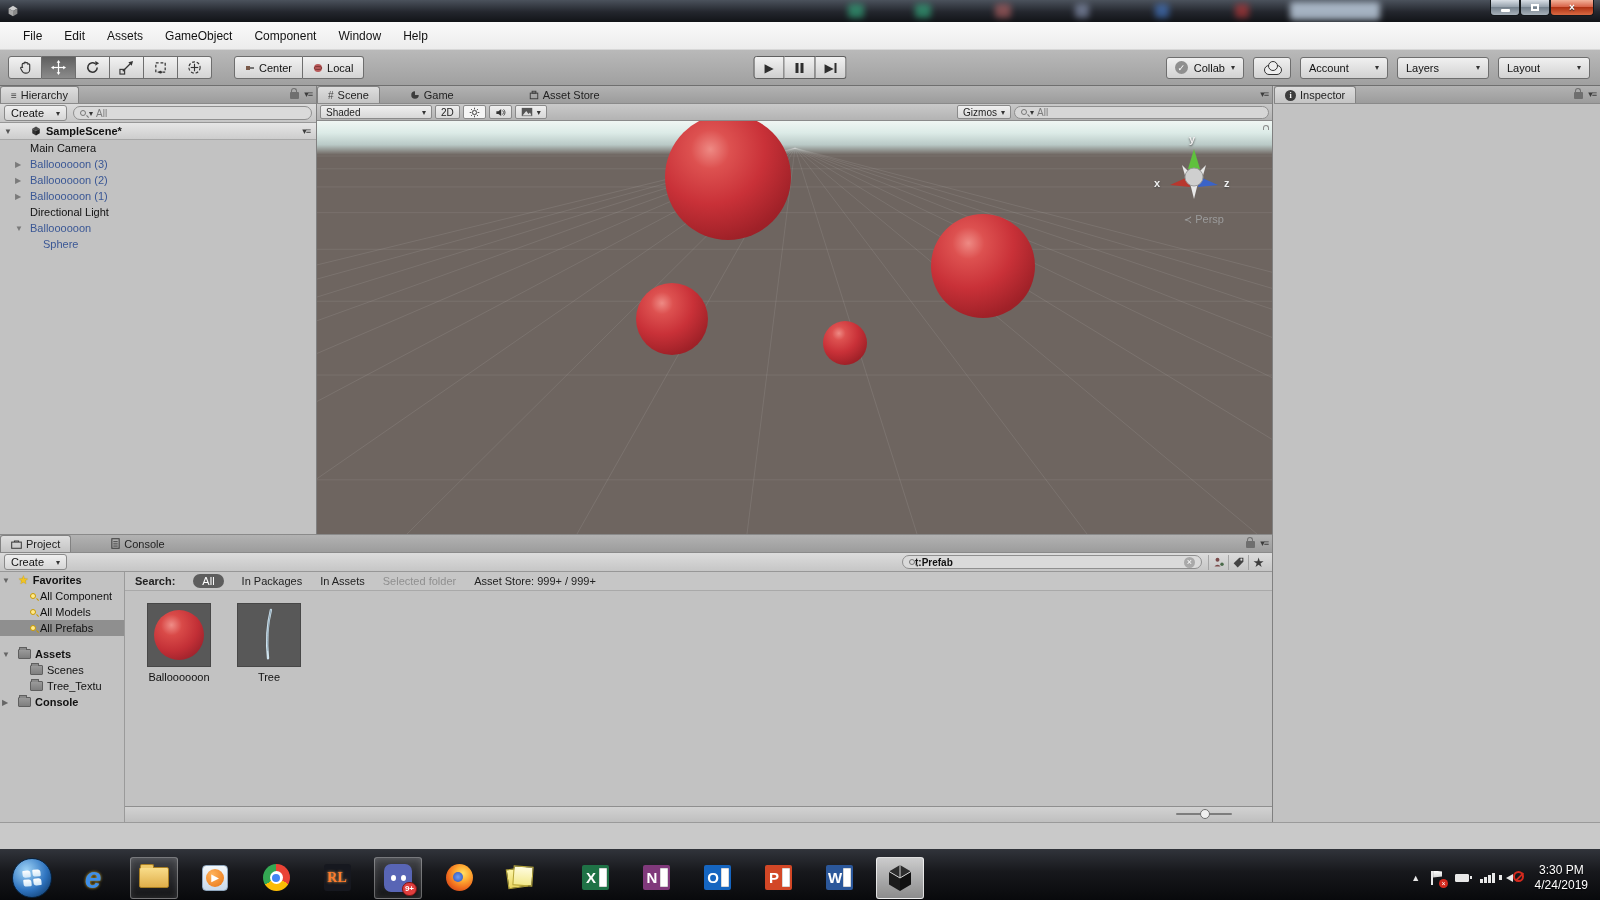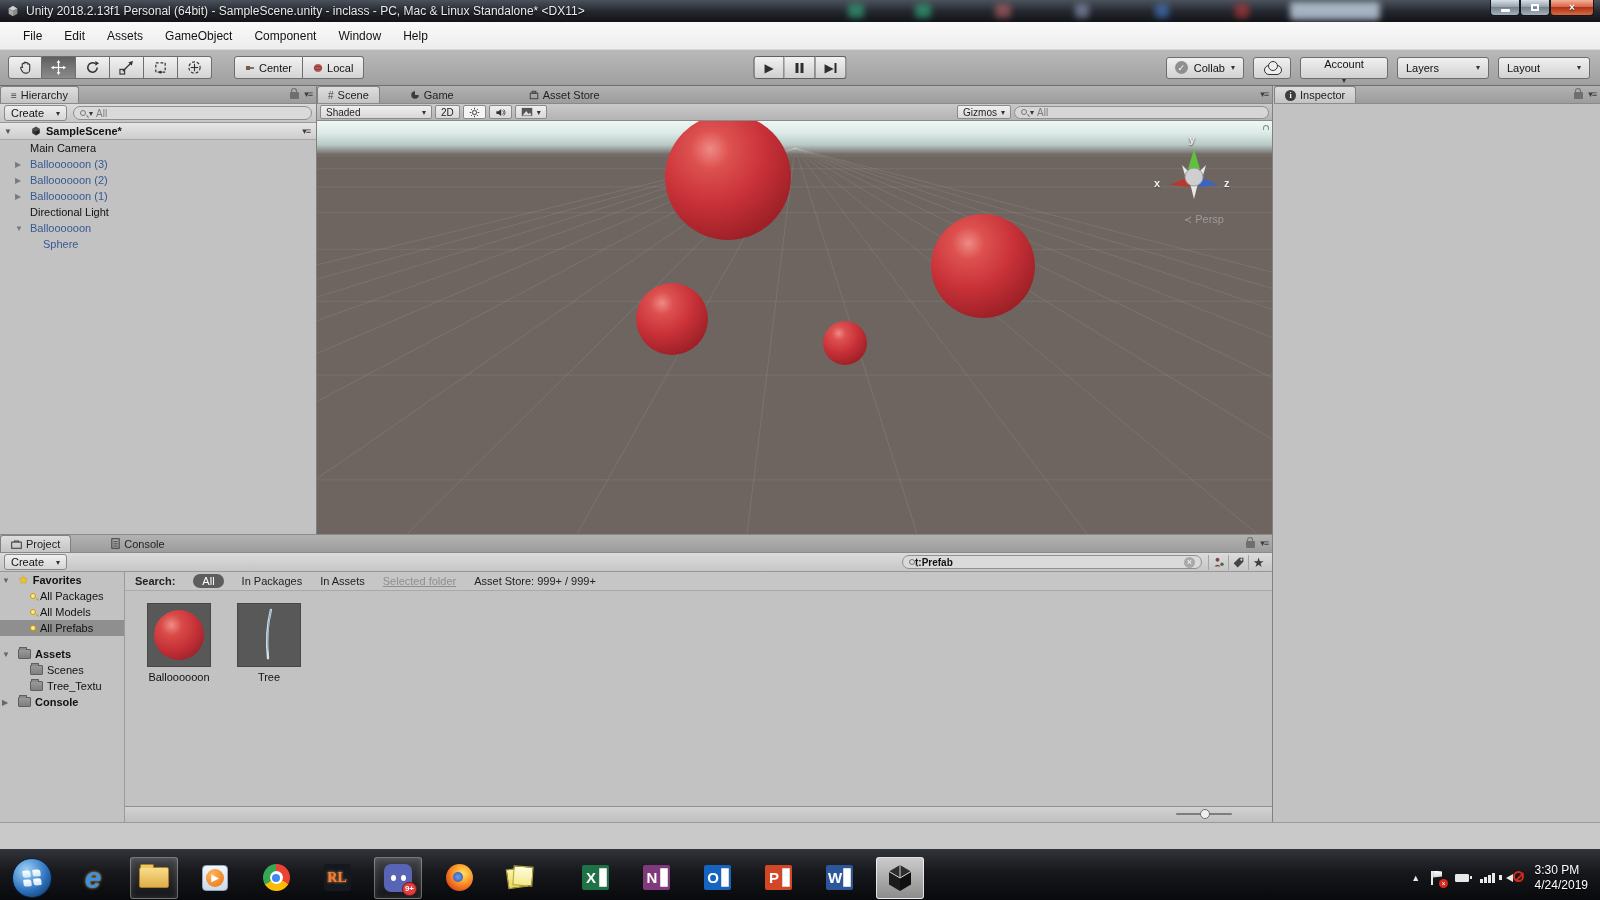--- a/index.html
+++ b/index.html
@@ -101,21 +101,21 @@
   
   .project{left:0;top:448px;width:1273px;height:288px;background:#c2c2c2;display:flex;flex-direction:column;border-right:1px solid #808080;border-top:1px solid #8a8a8a;}
   .proj-toolbar{height:19px;background:linear-gradient(#dcdcdc,#c6c6c6);border-bottom:1px solid #979797;display:flex;align-items:center;padding:0 4px;gap:6px;}
   .proj-search{width:300px;height:14px;background:#dadada;border:1px solid #8f8f8f;border-radius:8px;display:flex;align-items:center;padding:0 6px;font-size:10px;color:#111;margin-left:auto;}
   .clearx{margin-left:auto;width:11px;height:11px;border-radius:50%;background:#a9a9a9;color:#fff;font-size:9px;line-height:11px;text-align:center;cursor:pointer;}
   .mini-ic{width:20px;height:15px;display:flex;align-items:center;justify-content:center;border-left:1px solid #a5a5a5;cursor:pointer;}
   .filter-row{height:19px;background:#c6c6c6;border-bottom:1px solid #a9a9a9;display:flex;align-items:center;gap:18px;padding-left:10px;font-size:11px;color:#222;}
   .filter-row .lbl{font-weight:bold;}
   .scope{cursor:pointer;}
   .scope.pill{background:#5d5d5d;color:#fff;border-radius:8px;padding:1px 9px;}
-  .scope.dim{color:#8f8f8f;text-decoration:underline;}
+  .scope.dim{color:#8f8f8f;}
   .proj-body{flex:1;display:flex;min-height:0;}
   .proj-side{width:125px;border-right:1px solid #9a9a9a;padding-top:0;overflow:hidden;}
   .p-row{height:16px;display:flex;align-items:center;font-size:11px;color:#111;position:relative;padding-left:18px;gap:4px;white-space:nowrap;cursor:default;}
   .p-row.bold{font-weight:bold;padding-left:18px;}
   .p-row.indent{padding-left:30px;}
   .p-row .tri{position:absolute;left:2px;font-size:8px;color:#666;}
   .p-row.sel{background:#8f8f8f;}
   .p-gap{height:10px;}
   .star{color:#f2c420;font-size:12px;line-height:1;text-shadow:0 0 1px #a07c00;}
   .folder{width:13px;height:10px;background:linear-gradient(#9a9a9a,#7e7e7e);border:1px solid #5f5f5f;border-radius:1px;position:relative;flex:none;}
@@ -173,21 +173,21 @@
   .redx{position:absolute;right:-4px;bottom:-3px;width:9px;height:9px;border-radius:50%;background:#d42a1e;color:#fff;font-size:7px;line-height:9px;text-align:center;}
   .battery{width:14px;height:8px;border:1.5px solid #e8e8e8;border-radius:1px;position:relative;background:#e8e8e8;cursor:pointer;}
   .battery:after{content:"";position:absolute;right:-4px;top:1px;width:2px;height:3px;background:#e8e8e8;}
   .signal{display:flex;align-items:flex-end;gap:1.5px;cursor:pointer;}
   .signal i{width:2.5px;background:#e8e8e8;}
   .mute{position:relative;width:18px;height:16px;cursor:pointer;}
   .spk{position:absolute;left:0;top:4px;width:0;height:0;border-top:4px solid transparent;border-bottom:4px solid transparent;border-right:7px solid #e8e8e8;}
   .spk:before{content:"";position:absolute;left:-7px;top:-2.5px;width:3px;height:5px;background:#e8e8e8;}
   .nosign{position:absolute;right:0;top:1px;width:11px;height:11px;border:2px solid #d42a1e;border-radius:50%;}
   .nosign:after{content:"";position:absolute;left:-1px;top:3.5px;width:11px;height:2px;background:#d42a1e;transform:rotate(-45deg);}
-  .clock{color:#fff;font-size:12px;text-align:left;line-height:1.25;text-shadow:0 1px 1px #000;}
+  .clock{color:#fff;font-size:12px;text-align:center;line-height:1.25;text-shadow:0 1px 1px #000;}
 </style>
 </head>
 <body>
 
 <div class="screen">
 
   <div class="titlebar">
     <div class="blob" style="left:848px;width:16px;background:#35c08a;"></div>
     <div class="blob" style="left:915px;width:16px;background:#35c08a;"></div>
     <div class="blob" style="left:995px;width:16px;background:#c86a6a;"></div>
@@ -195,21 +195,20 @@
     <div class="blob" style="left:1155px;width:14px;background:#4a86e0;"></div>
     <div class="blob" style="left:1235px;width:14px;background:#d23a3a;"></div>
     <div class="blob" style="left:1290px;width:90px;height:18px;top:2px;background:#cfe0f2;opacity:.75;"></div>
     <span class="app-icon">
       <svg width="14" height="14" viewBox="0 0 32 32">
           <polygon points="16,4 26,10 16,16 6,10" fill="#cfcfcf"></polygon>
           <polygon points="6,10 16,16 16,28 6,22" fill="#a8a8a8"></polygon>
           <polygon points="26,10 16,16 16,28 26,22" fill="#8a8a8a"></polygon>
         </svg>
     </span>
-    <span class="title-text">Unity 2018.2.13f1 Personal (64bit) - SampleScene.unity - inclass - PC, Mac &amp; Linux Standalone* &lt;DX11&gt;</span>
     <div class="win-btns">
       <div class="wb">
           <span class="dash"></span>
         </div>
       <div class="wb">
           <span class="box"></span>
         </div>
       <div class="wb close">
           <b>×</b>
         </div>
@@ -298,21 +297,21 @@
     </div>
     <div class="right-group">
       <div class="drop">
         <span class="collab-check">✓</span>
         <span>Collab</span>
         <span class="caret">▾</span>
       </div>
       <div class="drop">
           <span class="cloud"></span>
         </div>
-      <div class="drop" style="width:88px;justify-content:space-between;flex-direction:column;">
+      <div class="drop" style="width:88px;justify-content:space-between;">
         <span>Account</span>
           <span class="caret">▾</span>
       </div>
       <div class="drop" style="width:92px;justify-content:space-between;">
         <span>Layers</span>
           <span class="caret">▾</span>
       </div>
       <div class="drop" style="width:92px;justify-content:space-between;">
         <span>Layout</span>
           <span class="caret">▾</span>
@@ -580,21 +579,21 @@
       </div>
       <div class="proj-body">
         <div class="proj-side">
           <div class="p-row bold">
             <span class="tri">▼</span>
             <span class="star">★</span>
             <span>Favorites</span>
           </div>
           <div class="p-row indent">
             <span class="mag yellow"></span>
-            <span>All Packages</span>
+            <span>All Component</span>
           </div>
           <div class="p-row indent">
             <span class="mag yellow"></span>
             <span>All Models</span>
           </div>
           <div class="p-row indent sel">
             <span class="mag yellow"></span>
             <span>All Prefabs</span>
           </div>
           <div class="p-gap"></div>

